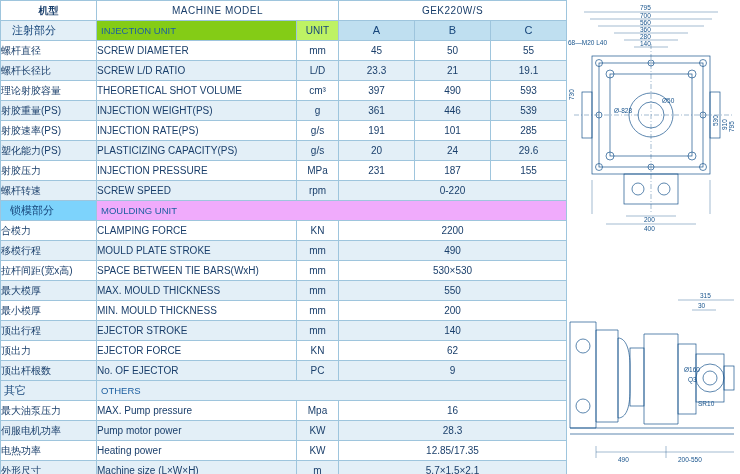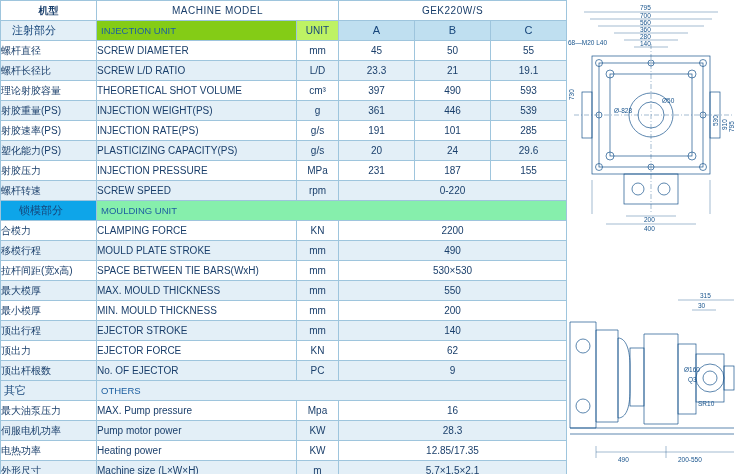--- a/index.html
+++ b/index.html
@@ -165,22 +165,22 @@
           <td class="c-v">187</td>
           <td class="c-v">155</td>
         </tr>
         <tr class="row-b">
           <td class="c-cn">螺杆转速</td>
           <td class="c-en">SCREW SPEED</td>
           <td class="c-unit">rpm</td>
           <td class="c-v span3" colspan="3">0-220</td>
         </tr>
         <tr>
-          <td style="background:#0ea5e9;padding-left:18px;color:#16457a;font-size:11px;">锁模部分</td>
-          <td colspan="5" style="background:#86efac;padding-left:4px;color:#1d5fa0;font-size:9.5px;">MOULDING UNIT</td>
+          <td style="background:#7dd3fc;padding-left:9px;color:#16457a;font-size:11px;">锁模部分</td>
+          <td colspan="5" style="background:#f0abfc;padding-left:4px;color:#1d5fa0;font-size:9.5px;">MOULDING UNIT</td>
         </tr>
         <tr class="row-a">
           <td class="c-cn">合模力</td>
           <td class="c-en">CLAMPING FORCE</td>
           <td class="c-unit">KN</td>
           <td class="c-v span3" colspan="3">2200</td>
         </tr>
         <tr class="row-b">
           <td class="c-cn">移模行程</td>
           <td class="c-en">MOULD PLATE STROKE</td>

